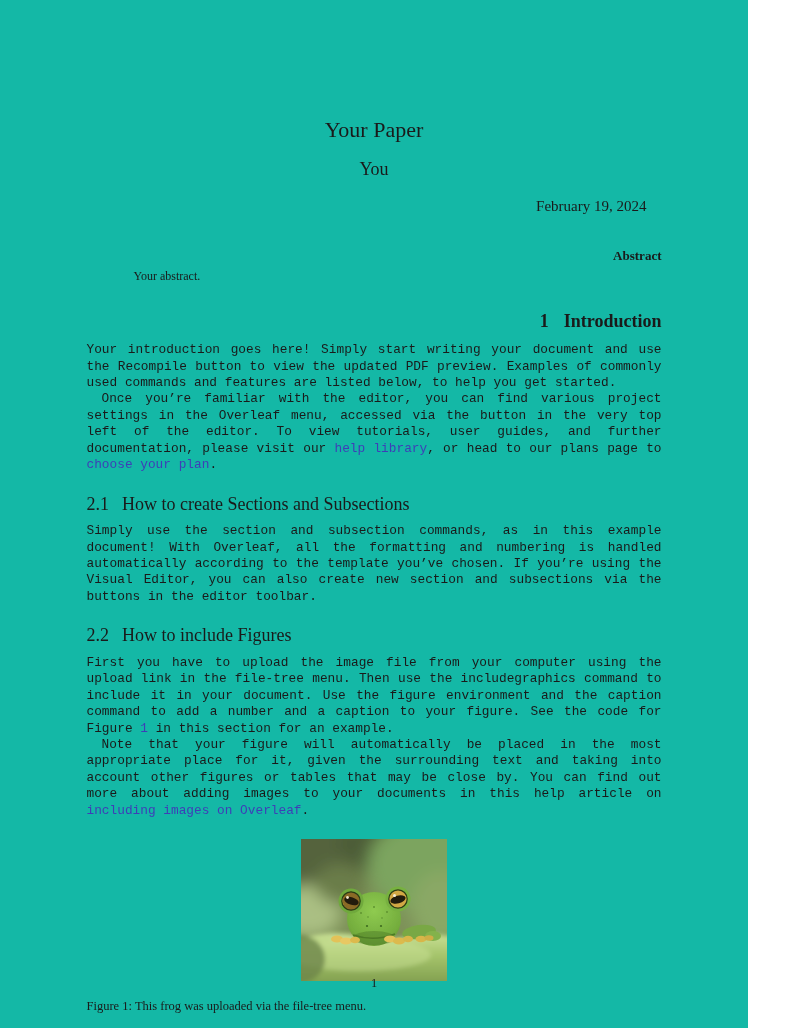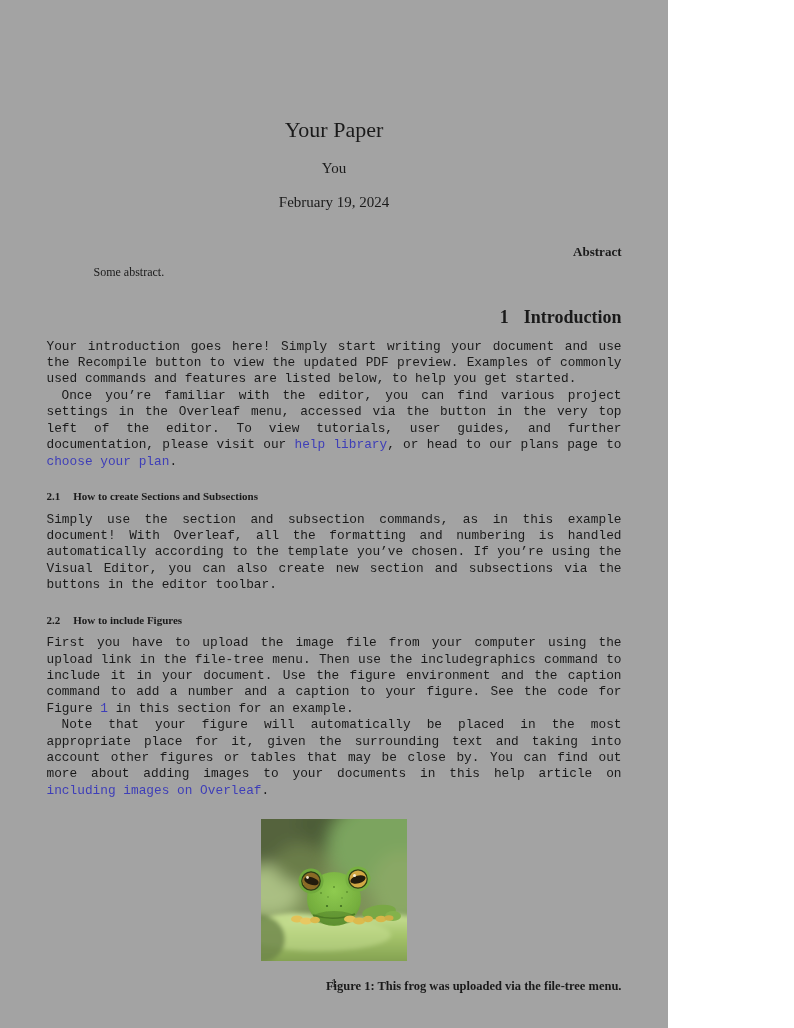--- a/index.html
+++ b/index.html
@@ -2,48 +2,48 @@
 <html><head>
 <meta charset="utf-8">
 <style>
   html, body {
     margin: 0;
     padding: 0;
     background: #ffffff;
   }
   .page {
     position: relative;
-    width: 668px;
+    width: 748px;
     height: 1028px;
-    background: #a3a3a3;
+    background: #14b8a6;
     font-family: "Liberation Serif", "DejaVu Serif", serif;
     color: #1a1a1a;
     overflow: hidden;
   }
   .doc {
     width: 575px;
     margin: 0 auto;
     padding-top: 117px;
   }
   .title {
     font-size: 22px;
     font-weight: normal;
     text-align: center;
     margin: 0 0 16px 0;
     line-height: 1.2;
   }
   .author {
-    font-size: 15px;
+    font-size: 18px;
     text-align: center;
     margin: 0 0 16px 0;
     line-height: 1.2;
   }
   .date {
     font-size: 15px;
-    text-align: center;
+    text-align: right;
     margin: 15px;
     line-height: 1.2;
   }
   .abstract-heading {
     font-size: 13px;
     font-weight: bold;
     text-align: right;
     margin: 33px 0 0 0;
     line-height: 1.2;
   }
@@ -57,24 +57,24 @@
   }
   h2.section {
     font-size: 18px;
     margin: 27px 0 11px 0;
     line-height: 1.15;
     font-weight: bold;
     text-align: right;
   }
   h2.section .sec-num { margin-right: 15px; }
   h3.subsection {
-    font-size: 11px;
+    font-size: 18px;
     margin: 20px 0 9px 0;
     line-height: 1.15;
-    font-weight: bold;
+    font-weight: normal;
   }
   h3.subsection .sec-num { margin-right: 13px; }
   p.body-par {
     font-size: 12.8px;
     line-height: 16.4px;
     margin: 0;
     text-align: justify;
     font-family: Liberation Mono, monospace;
   }
   p.body-par.indent { text-indent: 15px; }
@@ -89,23 +89,22 @@
   }
   .figure-image {
     display: inline-block;
     width: 146px;
     height: 142px;
     line-height: 0;
   }
   .figure-caption {
     font-size: 12.5px;
     line-height: 1.25;
-    text-align: right;
+    text-align: left;
     margin: 14px 0 0 0;
-    font-weight: bold;
   }
   .page-number {
     position: absolute;
     left: 0;
     right: 0;
     bottom: 37px;
     text-align: center;
     font-size: 12.5px;
   }
 </style>
@@ -113,21 +112,21 @@
 <body>
 
 <div class="page">
   <div class="doc">
 
     <h1 class="title">Your Paper</h1>
     <div class="author">You</div>
     <div class="date">February 19, 2024</div>
 
     <div class="abstract-heading">Abstract</div>
-    <p class="abstract-body">Some abstract.</p>
+    <p class="abstract-body">Your abstract.</p>
 
     <h2 class="section"><span class="sec-num">1</span><span>Introduction</span></h2>
 
     <p class="body-par">Your introduction goes here! Simply start writing your document and use the Recompile button to view the updated PDF preview. Examples of commonly used commands and features are listed below, to help you get started.</p>
 
     <p class="body-par indent"><span>Once you’re familiar with the editor, you can find various project settings in the Overleaf menu, accessed via the button in the very top left of the editor. To view tutorials, user guides, and further documentation, please visit our </span><a class="doc-link">help library</a><span>, or head to our plans page to </span><a class="doc-link">choose your plan</a><span>.</span></p>
 
 
     <h3 class="subsection"><span class="sec-num">2.1</span><span>How to create Sections and Subsections</span></h3>
 

